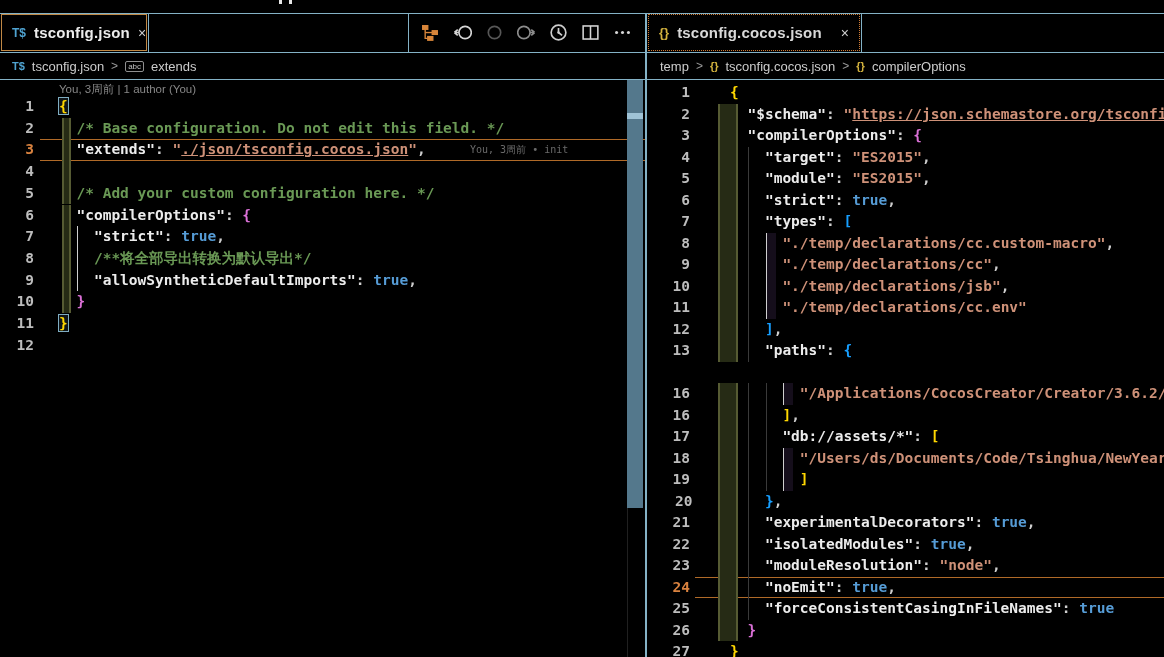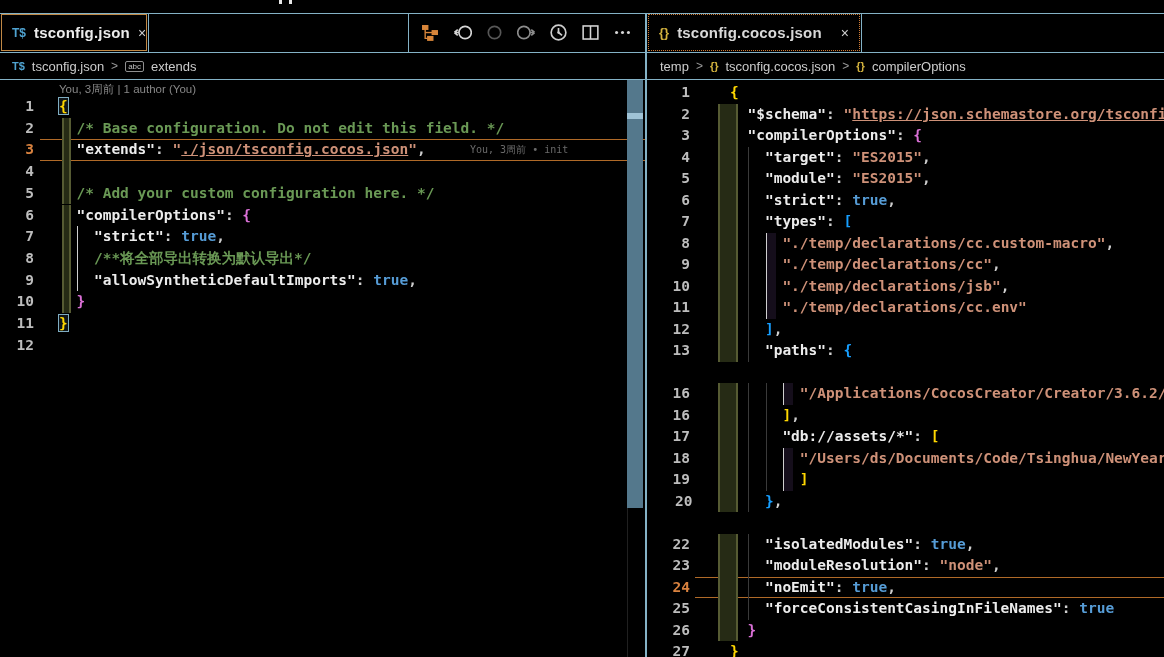--- a/index.html
+++ b/index.html
@@ -363,20 +363,26 @@
           <span class="guide act" style="left: 136.38px;"></span>
           <span class="ln" style="width: 43px;">19</span>
           <span class="code" style="left: 83px;"><span class="c-pun">        </span><span class="c-b1">]</span></span>
         </div>
         <div class="cl" style="top: 408.5px; height: 21.5px;">
           <span class="band" style="left: 71px; width: 20px;"></span>
           <span class="guide" style="left: 101.46px;"></span>
           <span class="ln" style="width: 43px; padding-left: 28px;">20</span>
           <span class="code" style="left: 83px;"><span class="c-pun">    </span><span class="c-b3">}</span><span class="c-pun">,</span></span>
         </div>
+        <div class="cl" style="top: 430px; height: 21.5px;">
+          <span class="band" style="left: 71px; width: 20px;"></span>
+          <span class="guide" style="left: 101.46px;"></span>
+          <span class="ln" style="width: 43px;">21</span>
+          <span class="code" style="left: 83px;"><span class="c-pun">    </span><span class="c-key">"experimentalDecorators"</span><span class="c-pun">: </span><span class="c-kw">true</span><span class="c-pun">,</span></span>
+        </div>
         <div class="cl" style="top: 451.5px; height: 21.5px;">
           <span class="band" style="left: 71px; width: 20px;"></span>
           <span class="guide" style="left: 101.46px;"></span>
           <span class="ln" style="width: 43px;">22</span>
           <span class="code" style="left: 83px;"><span class="c-pun">    </span><span class="c-key">"isolatedModules"</span><span class="c-pun">: </span><span class="c-kw">true</span><span class="c-pun">,</span></span>
         </div>
         <div class="cl" style="top: 473px; height: 21.5px;">
           <span class="band" style="left: 71px; width: 20px;"></span>
           <span class="guide" style="left: 101.46px;"></span>
           <span class="ln" style="width: 43px;">23</span>

